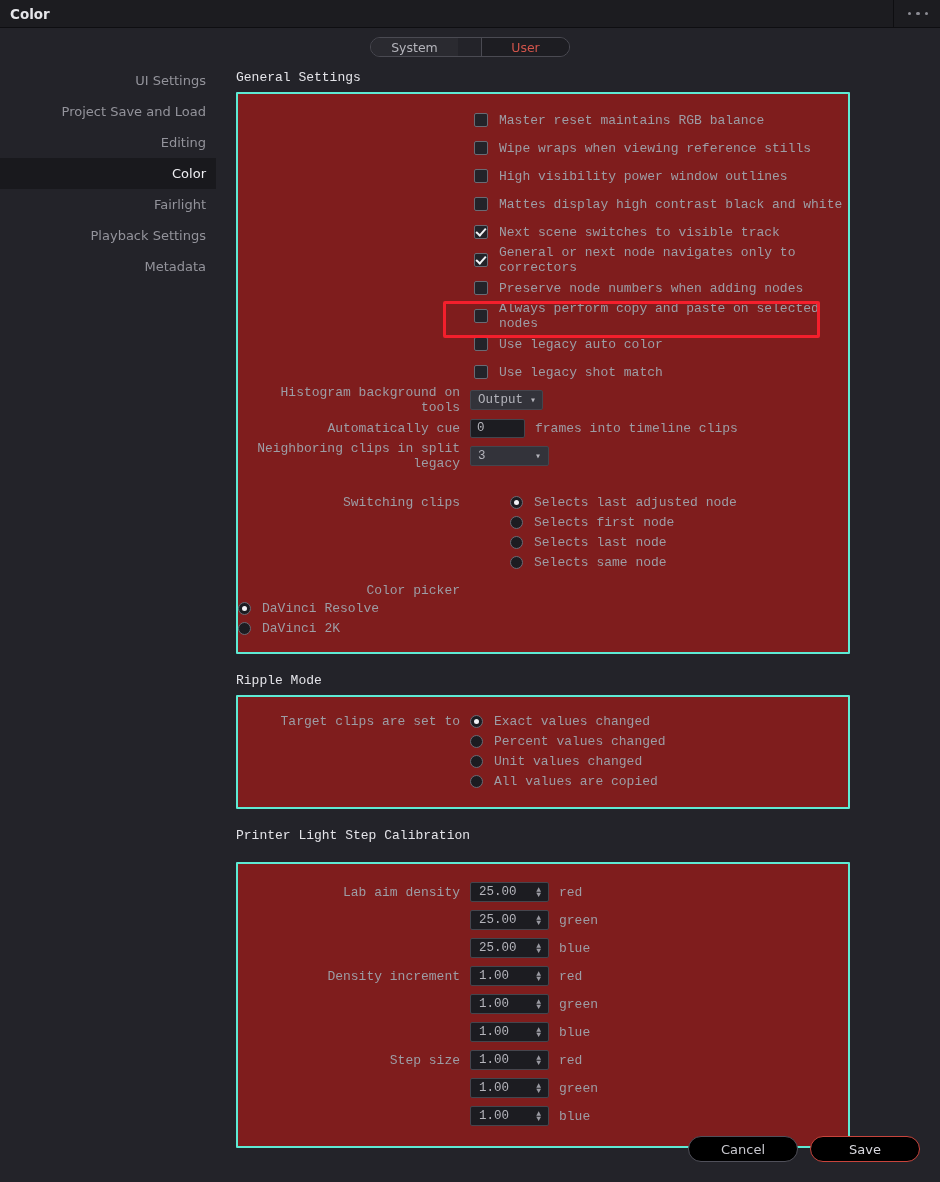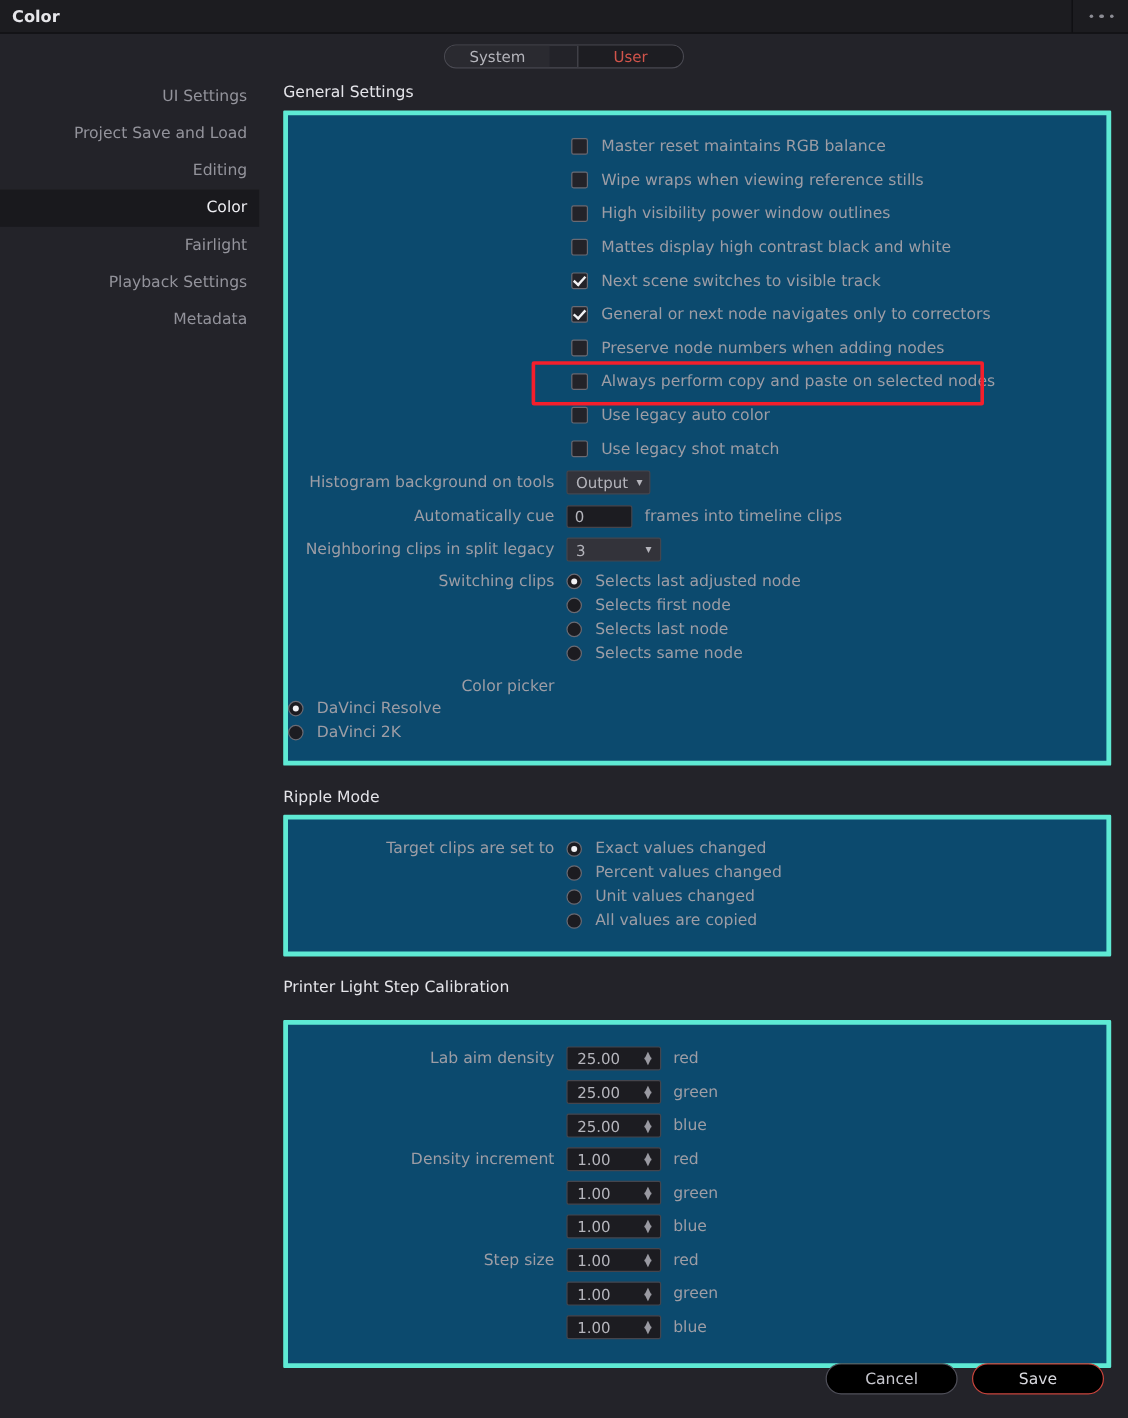--- a/index.html
+++ b/index.html
@@ -50,27 +50,27 @@
   .sidebar {
     position: absolute; left: 0; top: 65px; width: 216px;
   }
   .side-item {
     height: 31px; display: flex; align-items: center; justify-content: flex-end;
     padding-right: 10px; color: #93939b; font-size: 13px;
   }
   .side-item.active { background: #19191d; color: #eeeef2; }
 
   
-  .content { position: absolute; left: 236px; top: 70px; width: 690px; }
+  .content { position: absolute; left: 236px; top: 70px; width: 614px; font-family: Liberation Mono, monospace; }
 
   .section-title {
     color: #e4e4e9; font-size: 13px; margin-bottom: 7px; margin-top: 0;
   }
   .panel {
-    border: 4px solid #5eead4; background: #0c4a6e; border-radius: 1px;
+    border: 2px solid #5eead4; background: #7f1d1d; border-radius: 1px;
   }
   .section + .section { margin-top: 19px; }
 
   
   .row { display: flex; align-items: center; height: 28px; }
   .rowlabel {
     width: 232px; text-align: right; padding-right: 10px;
     color: #9d9da5; font-size: 13px; flex: none;
   }
   .suffix { margin-left: 10px; color: #9d9da5; font-size: 13px; }
@@ -244,21 +244,21 @@
       </div>
 
       <div class="row">
         <div class="rowlabel">Neighboring clips in split legacy</div>
         <div class="dropdown wide">
           <span>3</span>
           <span class="chev">▾</span>
         </div>
       </div>
 
-      <div style="display:flex; margin-top:2px;">
+      <div style="display:flex; margin-top:22px;gap:40px;">
         <div class="rowlabel" style="padding-top:3px;">Switching clips</div>
         <div class="radio-group">
           <div class="rd-row">
             <div class="rdbox sel"></div>
             <div class="rdlabel">Selects last adjusted node</div>
           </div>
           <div class="rd-row">
             <div class="rdbox"></div>
             <div class="rdlabel">Selects first node</div>
           </div>

